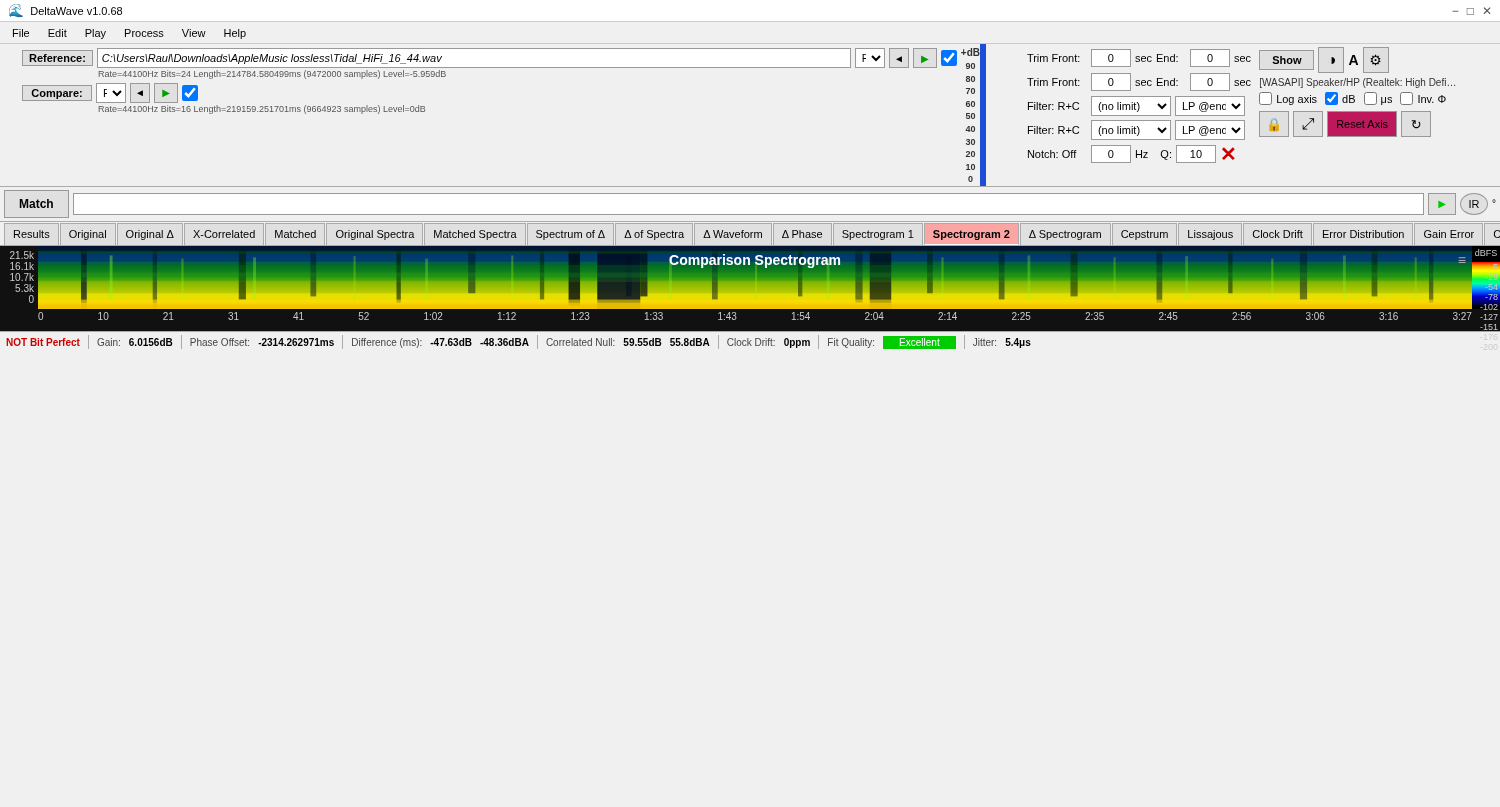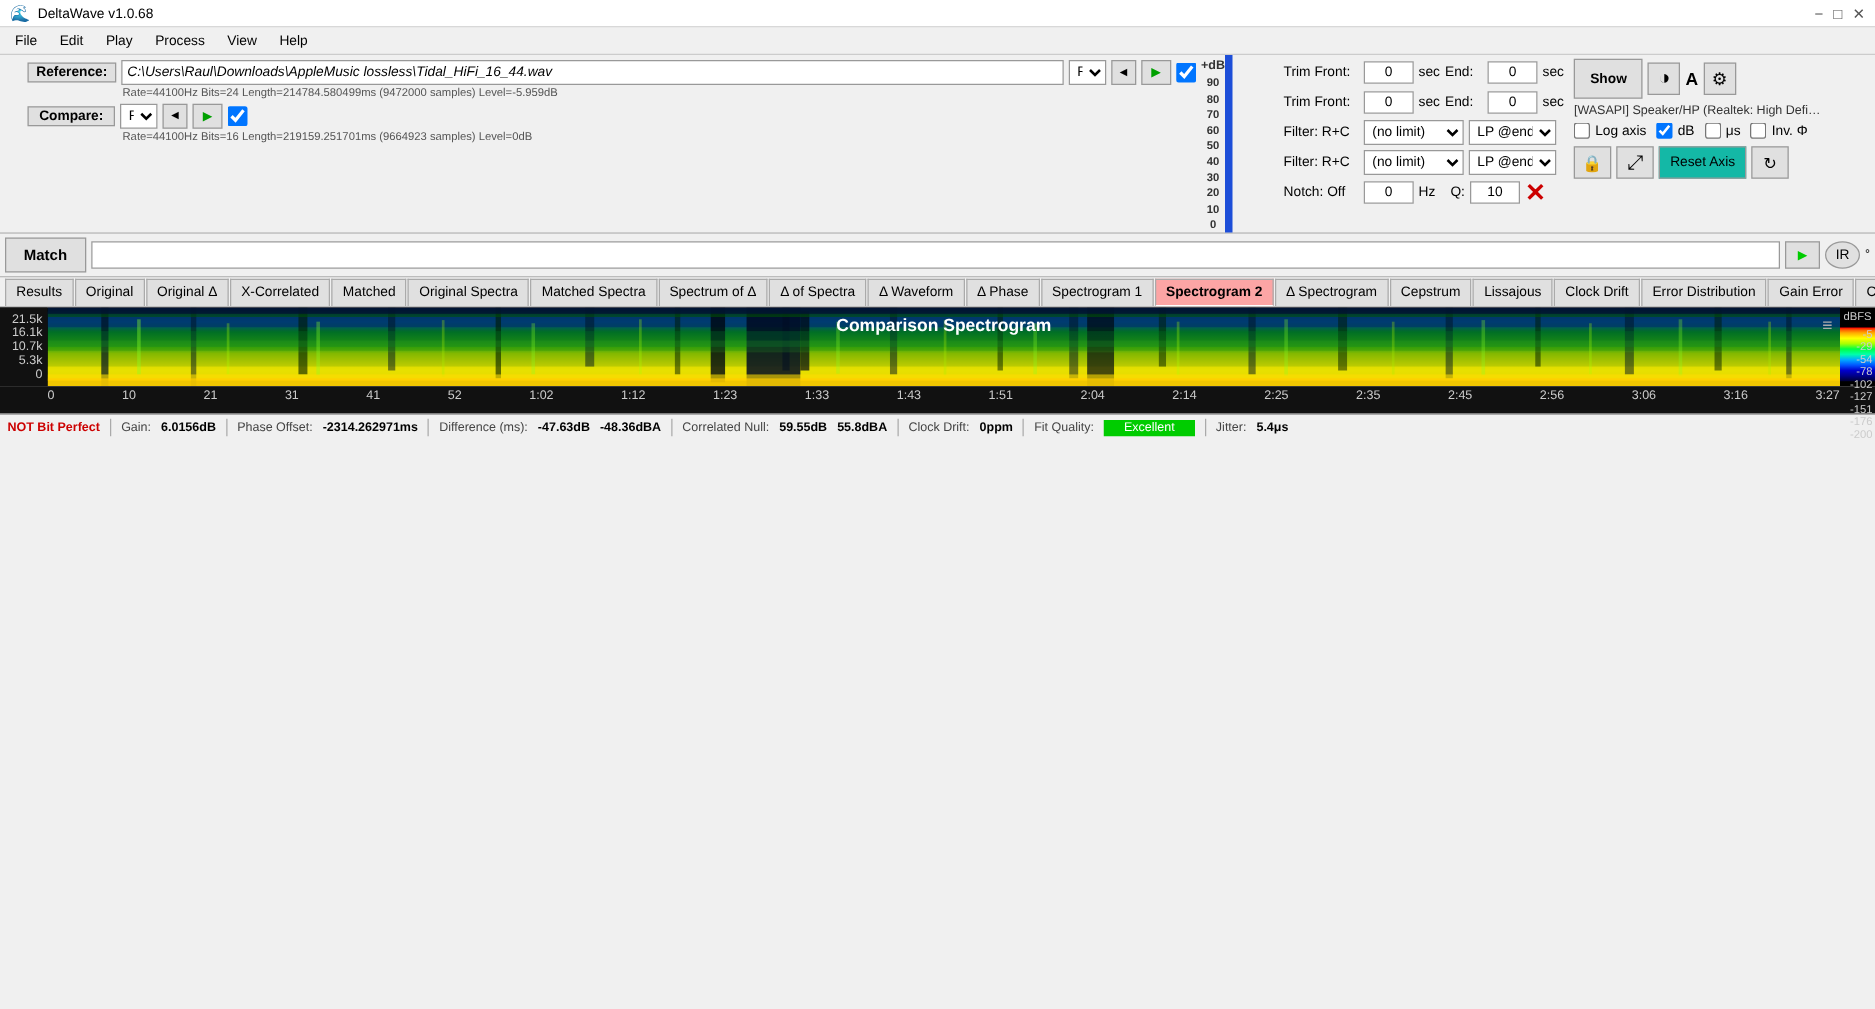--- a/index.html
+++ b/index.html
@@ -112,21 +112,21 @@
       height: 18px;
       border: 1px solid #999;
       font-size: 11px;
       text-align: center;
       background: #fff;
     }
     .param-unit { font-size: 11px; }
     .show-btn {
       background: #e0e0e0;
       border: 1px solid #999;
-      height: 32px;
+      height: 20px;
       padding: 0 12px;
       cursor: pointer;
       font-size: 11px;
       font-weight: bold;
     }
     .dropdown-select {
       border: 1px solid #999;
       height: 20px;
       font-size: 11px;
       background: #fff;
@@ -383,21 +383,21 @@
       border: 1px solid #999;
       height: 26px;
       width: 30px;
       cursor: pointer;
       display: flex;
       align-items: center;
       justify-content: center;
       font-size: 13px;
     }
     .reset-axis-btn {
-      background: #14b8a6;
+      background: #be185d;
       border: 1px solid #999;
       height: 26px;
       padding: 0 8px;
       cursor: pointer;
       font-size: 11px;
     }
     .theme-btn {
       background: #e0e0e0;
       border: 1px solid #999;
       height: 26px;
@@ -754,21 +754,21 @@
     <span>10</span>
     <span>21</span>
     <span>31</span>
     <span>41</span>
     <span>52</span>
     <span>1:02</span>
     <span>1:12</span>
     <span>1:23</span>
     <span>1:33</span>
     <span>1:43</span>
-    <span>1:51</span>
+    <span>1:54</span>
     <span>2:04</span>
     <span>2:14</span>
     <span>2:25</span>
     <span>2:35</span>
     <span>2:45</span>
     <span>2:56</span>
     <span>3:06</span>
     <span>3:16</span>
     <span>3:27</span>
   </div>

